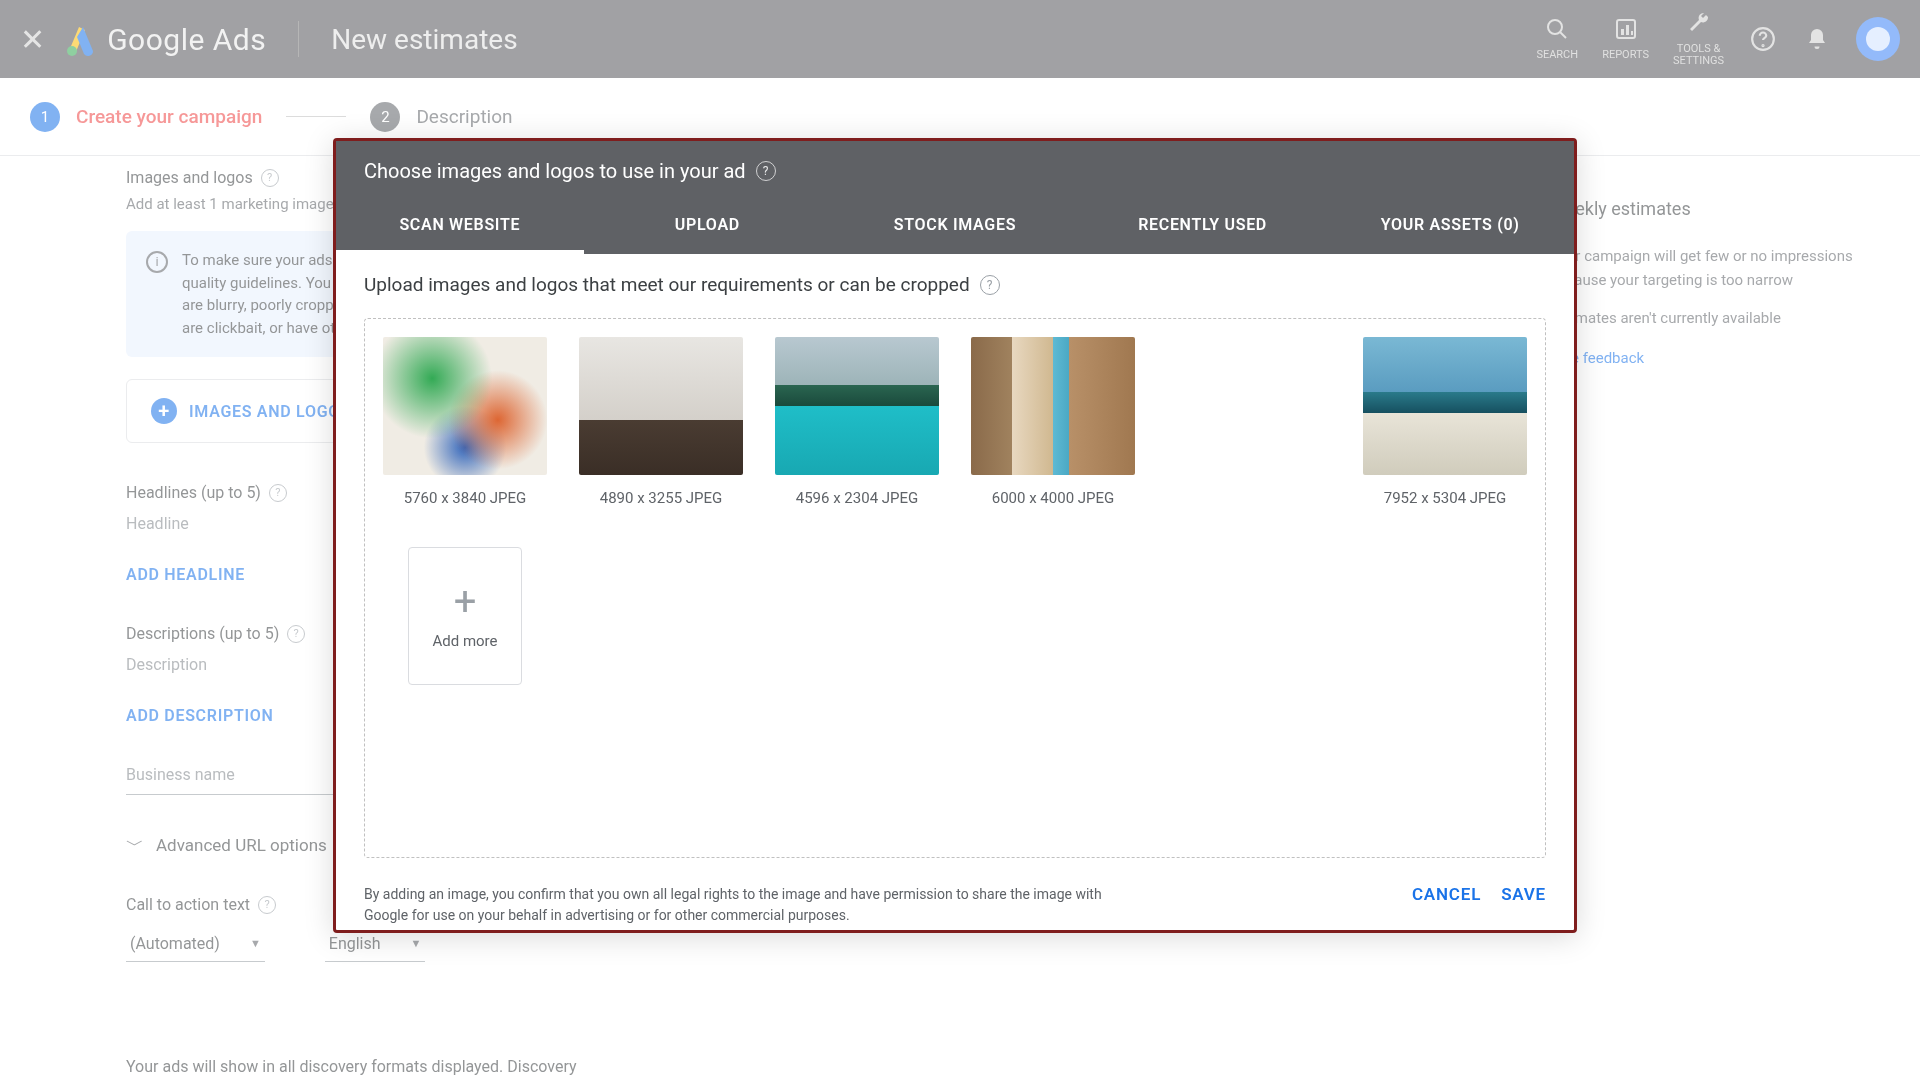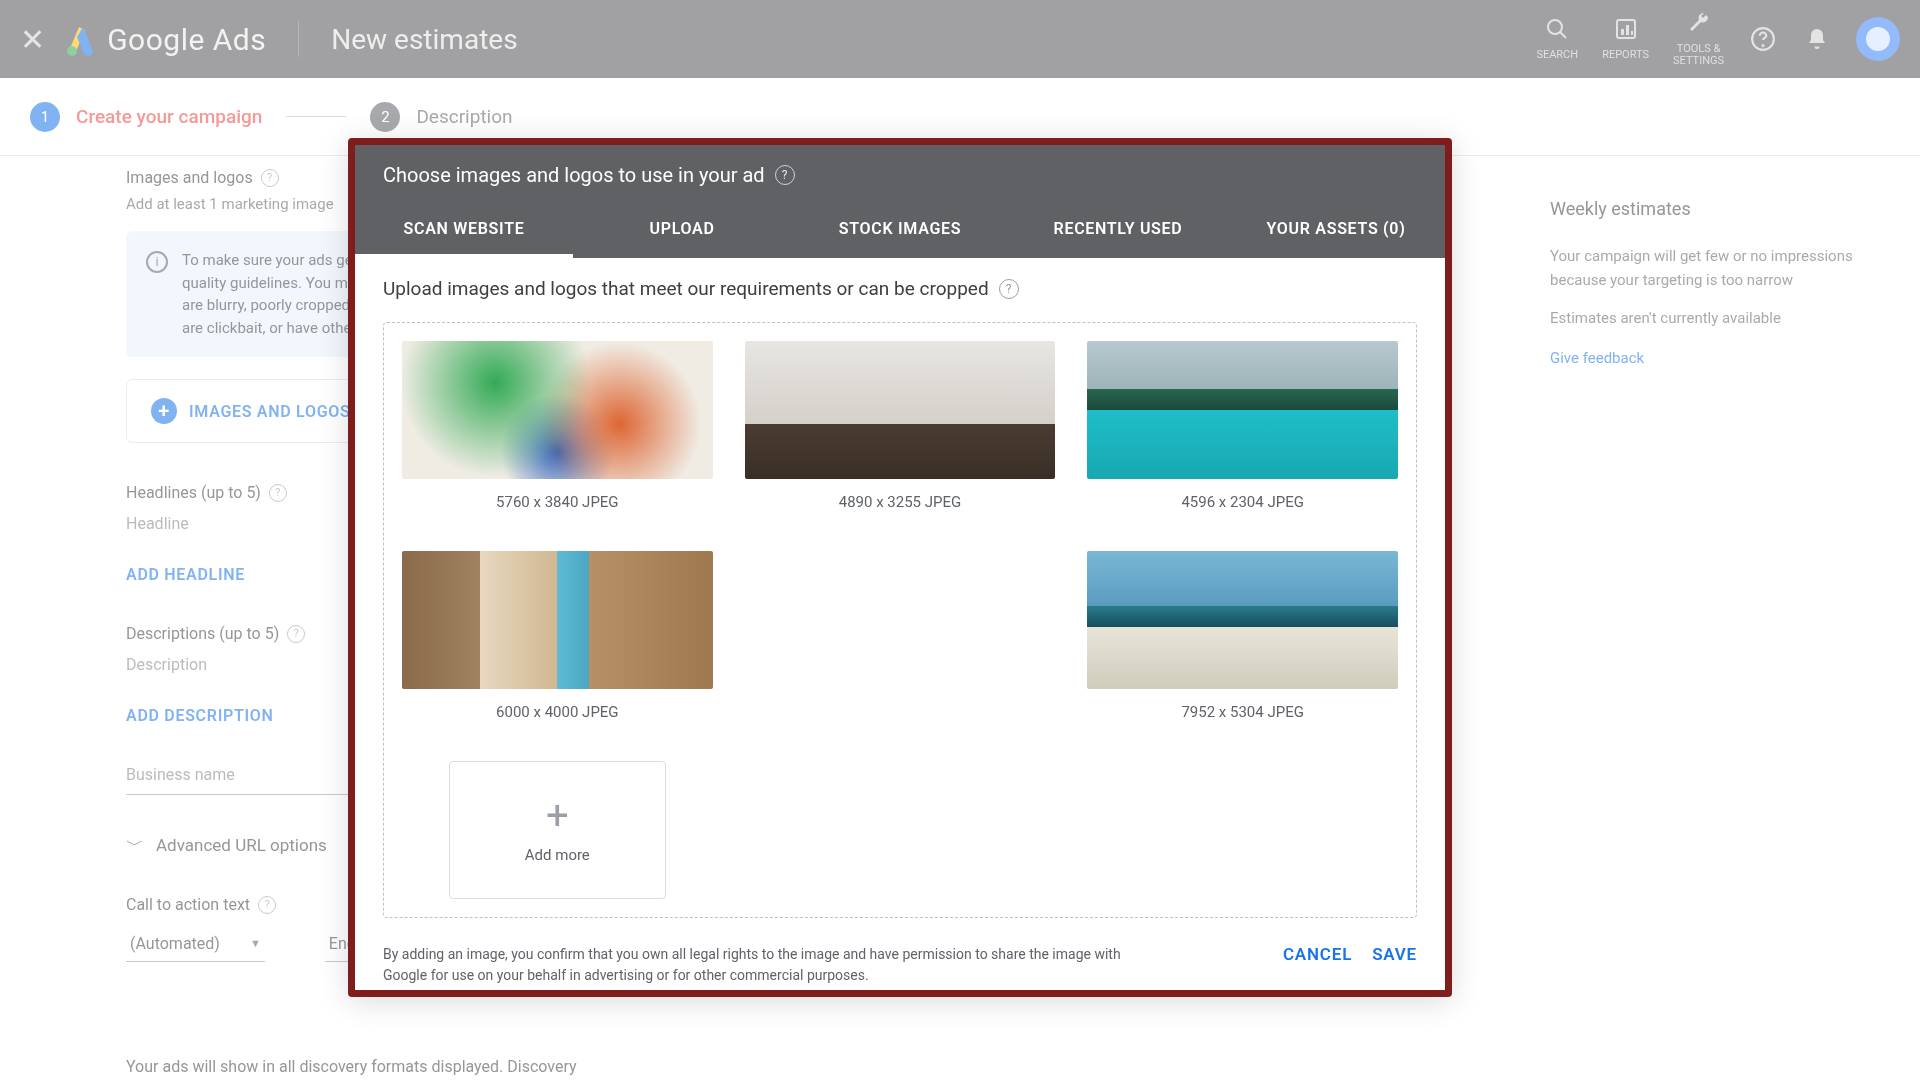--- a/index.html
+++ b/index.html
@@ -55,29 +55,29 @@
 
 
 .rightpanel { position: absolute; right: 30px; top: 195px; width: 340px; color: #5f6368; font-size: 15px; line-height: 1.6; }
 .rightpanel .rtitle { font-size: 18px; color: #3c4043; margin-bottom: 20px; }
 .rightpanel .rlink { color: #1a73e8; margin-top: 16px; }
 
 
 .overlay { position: absolute; inset: 0; background: rgba(255,255,255,0.45); }
 
 
-.modal { position: absolute; left: 348px; top: 138px; width: 1104px; border: 7px solid #7f1d1d; border-radius: 4px; background: #fff; display: flex; flex-direction: column; box-shadow: 0 4px 30px rgba(0,0,0,0.15); }
+.modal { position: absolute; left: 333px; top: 138px; width: 1244px; border: 3px solid #7f1d1d; border-radius: 4px; background: #fff; display: flex; flex-direction: column; box-shadow: 0 4px 30px rgba(0,0,0,0.15); }
 .modal-header { background: #5f6165; color: #fff; padding-top: 18px; }
 .modal-title { font-size: 20px; padding: 0 28px 16px; display: flex; align-items: center; gap: 10px; }
 .modal-tabs { display: flex; }
 .mtab { flex: 1; text-align: center; padding: 16px 0; font-size: 16px; font-weight: 600; letter-spacing: 0.7px; cursor: pointer; }
 .mtab.active { border-bottom: 4px solid #fff; }
 .modal-body { padding: 19px 28px 14px; }
 .body-title { font-size: 19px; color: #3c4043; display: flex; align-items: center; gap: 10px; margin-bottom: 22px; }
-.upload-grid { border: 1px dashed #c0c0c0; border-radius: 4px; padding: 18px; display: grid; grid-template-columns: repeat(3, 1fr); gap: 40px 32px; min-height: 540px; align-content: start; }
+.upload-grid { border: 1px dashed #c0c0c0; border-radius: 4px; padding: 18px; display: grid; grid-template-columns: repeat(6, 1fr); gap: 40px 32px; min-height: 540px; align-content: start; }
 .thumb-item { display: flex; flex-direction: column; align-items: center; gap: 14px; }
 .thumb { width: 100%; height: 138px; border-radius: 2px; background-size: cover; background-position: center; }
 .thumb-label { font-size: 15px; color: #5f6368; }
 .addmore { width: 70%; height: 138px; border: 1px solid #dadce0; border-radius: 4px; display: flex; flex-direction: column; align-items: center; justify-content: center; gap: 10px; color: #5f6368; cursor: pointer; }
 .addmore .plus { font-size: 40px; line-height: 1; color: #9aa0a6; }
 .addmore .lbl { font-size: 15px; }
 .modal-footer { padding: 12px 28px 4px; display: flex; align-items: flex-start; }
 .legal-text { font-size: 14px; color: #5f6368; line-height: 1.5; max-width: 760px; }
 .footer-btns { margin-left: auto; display: flex; gap: 20px; }
 .txt-btn { color: #1a73e8; font-size: 17px; font-weight: 600; letter-spacing: 0.8px; background: none; border: none; cursor: pointer; }

